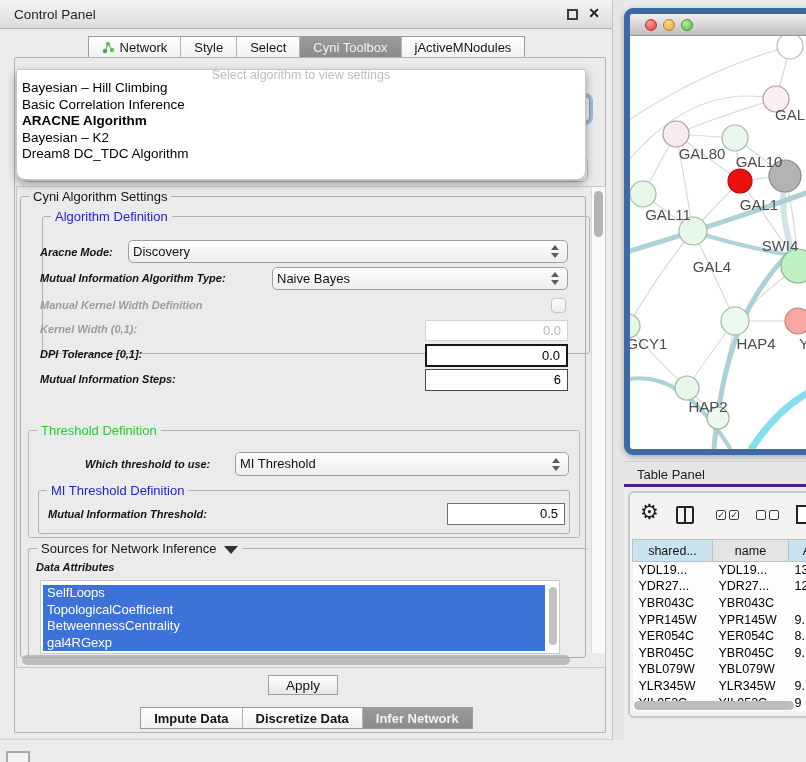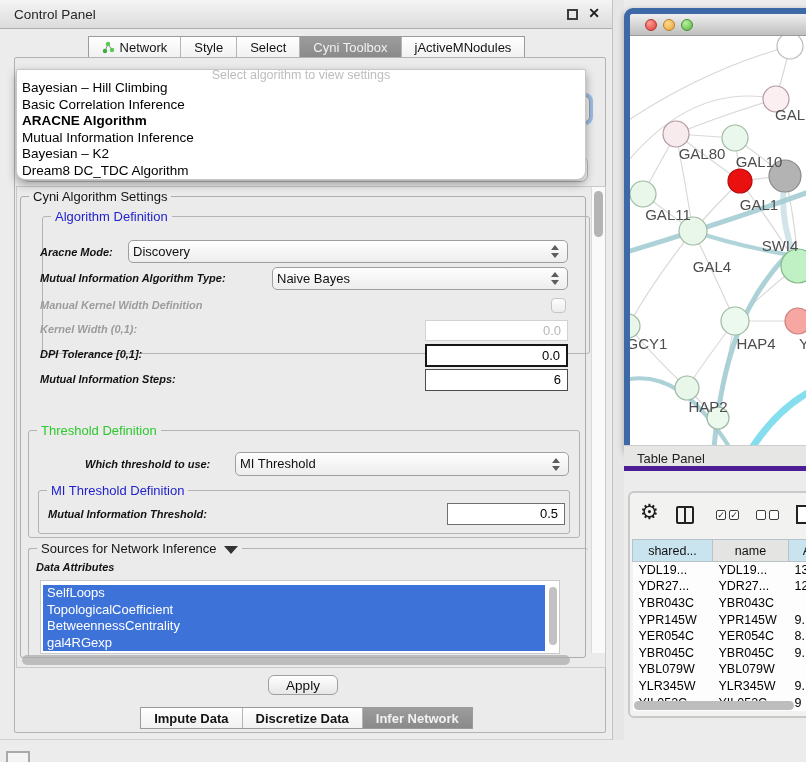--- a/index.html
+++ b/index.html
@@ -90,38 +90,38 @@
     border-bottom:6px solid transparent; border-left:8px solid #111; vertical-align:-1px; margin-left:6px; }
   .tri-down { display:inline-block; width:0; height:0; border-left:7px solid transparent;
     border-right:7px solid transparent; border-top:8px solid #333; vertical-align:-1px; margin-left:4px; }
 
   
   #attr-list { left:40px; top:580px; width:520px; height:74px; background:#ffffff; border:1px solid #c9c9c9; overflow:hidden; }
   .attr-item { height:16.5px; line-height:16.5px; font-size:13px; color:#ffffff; background:#3d72d9;
     margin:0 14px 0 2px; padding-left:4px; }
   #attr-vsb { position:absolute; right:2px; top:6px; width:8px; height:58px; border-radius:4px; background:#c2c2c2; }
 
-  #apply-btn { left:268px; top:675px; width:70px; height:20px; border:1px solid #9f9f9f; border-radius:6px;
+  #apply-btn { left:268px; top:675px; width:70px; height:20px; border:1px solid #9f9f9f; border-radius:0;
     background:linear-gradient(#ffffff,#e6e6e6); font-size:13.5px; color:#111; text-align:center; line-height:20px; }
 
   
   #gutter { left:613px; top:0; width:11px; height:740px; background:#e6e6e6; }
 
   #net-window { left:624px; top:8px; width:200px; height:447px; border:6px solid #3d69a6;
     border-radius:9px; background:#ffffff; overflow:hidden; box-shadow:0 2px 6px rgba(0,0,0,.3); }
   #net-titlebar { left:0; top:0; width:100%; height:22px; background:linear-gradient(#efefef,#bfbfbf);
     border-bottom:1px solid #9a9a9a; }
   .tl { position:absolute; top:5px; width:12px; height:12px; border-radius:50%; }
   .tl.red { left:15px; background:radial-gradient(circle at 35% 30%, #ff9d96, #dc3e37); border:1px solid #b4332d; }
   .tl.yellow { left:33px; background:radial-gradient(circle at 35% 30%, #ffd98a, #e9a33c); border:1px solid #b87f2a; }
   .tl.green { left:51px; background:radial-gradient(circle at 35% 30%, #b8f0a0, #57b43e); border:1px solid #459133; }
   #net-canvas { left:0; top:22px; width:188px; height:413px; }
 
-  #table-panel-bar { left:624px; top:445px; width:182px; height:26px; background:#e6e6e4;
-    border-top:1px solid #cdcdcd; border-bottom:5px solid #4c1d95; }
+  #table-panel-bar { left:624px; top:461px; width:182px; height:26px; background:#e6e6e4;
+    border-top:1px solid #cdcdcd; border-bottom:3px solid #4c1d95; }
   #table-panel-title { left:13px; top:5px; font-size:13px; color:#222; }
 
   #table-window { left:628px; top:491px; width:200px; height:227px; border:2px solid #c9c9c9;
     border-radius:6px; background:#f2f2f1; }
   #table-toolbar { left:0; top:0; width:100%; height:44px; }
   .gear { left:10px; top:8px; font-size:21px; color:#1d1d1d; line-height:22px; }
   .cols-icon { left:46px; top:13px; width:18px; height:18px; border:2px solid #222; border-radius:2px; }
   .cols-icon i { position:absolute; left:6px; top:0; width:2px; height:14px; background:#222; }
   .cb-pair { display:flex; gap:3px; }
   .cb-sm { width:10px; height:10px; border:1.5px solid #3c3c3c; border-radius:2px; font-size:9px;
@@ -183,21 +183,20 @@
   <div class="abs" id="tab-content"></div>
 
   <div class="abs" id="hidden-net-combo">gal-filtered sif default node</div>
   <div class="abs" id="hidden-algo-combo"></div>
 
   <div class="abs" id="algo-popup">
     <div id="algo-prompt">Select algorithm to view settings</div>
     <div class="algo-item">Bayesian – Hill Climbing</div>
     <div class="algo-item">Basic Correlation Inference</div>
     <div class="algo-item selected">ARACNE Algorithm</div>
-    <div class="algo-item">Mutual Information Inference</div>
     <div class="algo-item">Bayesian – K2</div>
     <div class="algo-item">Dream8 DC_TDC Algorithm</div>
   </div>
 
   <div class="abs" id="settings-pane"></div>
   <div class="abs" id="settings-vsb">
     <div class="abs" id="settings-vsb-thumb"></div>
   </div>
   <div class="abs" id="settings-hsb-thumb"></div>
 

